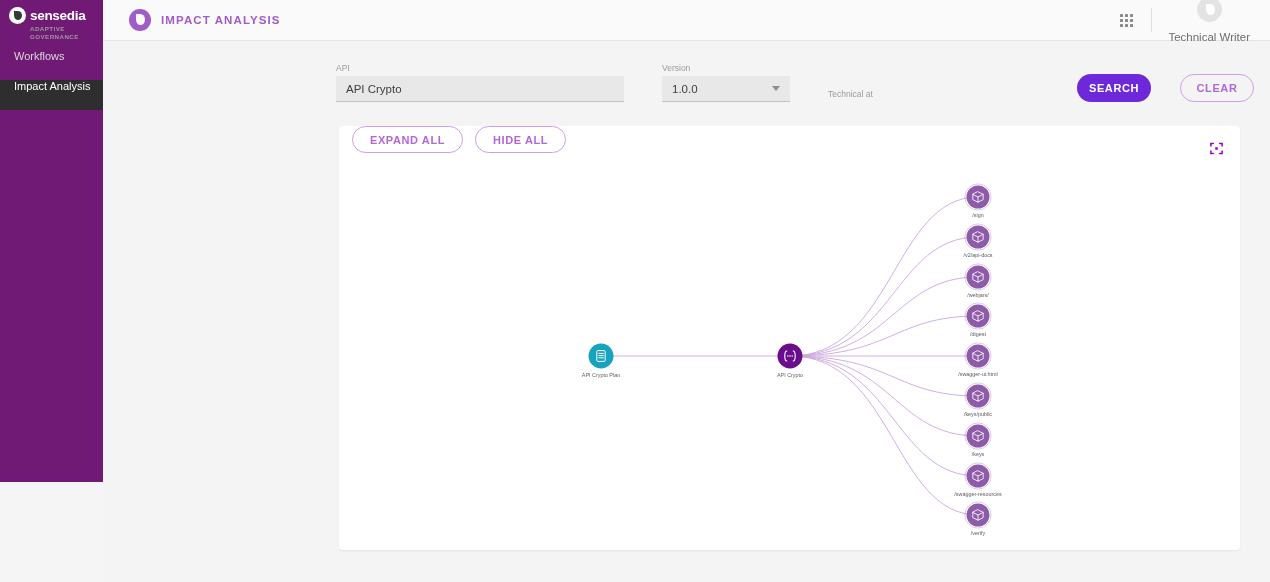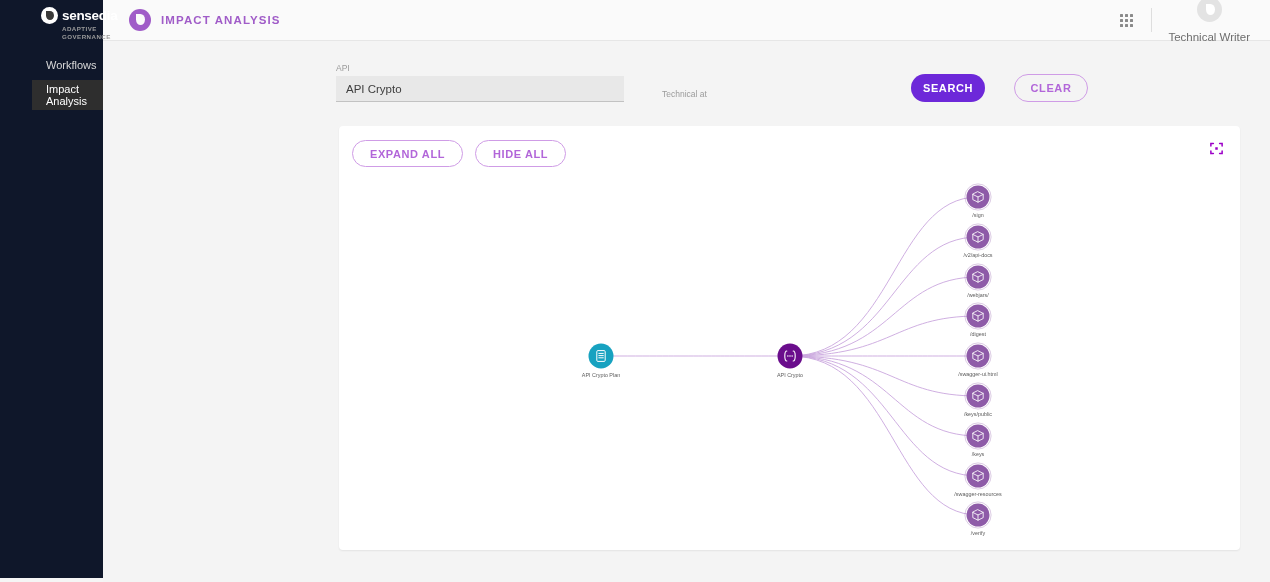--- a/index.html
+++ b/index.html
@@ -7,26 +7,25 @@
   html, body {
     width: 1270px; height: 582px;
     overflow: hidden;
     font-family: "Liberation Sans", sans-serif;
     background: #f5f5f5;
   }
   .app { position: relative; width: 1270px; height: 582px; display: flex; }
 
   
   .sidebar {
-    width: 103px; height: 578px;
-    background: #0f172a;
+    width: 103px; height: 482px;
+    background: #701a75;
     flex: 0 0 103px;
     position: relative;
     z-index: 5;
-    padding-left: 32px;
   }
   .logo-block {
     height: 42px;
     padding: 7px 9px 0 9px;
     position: relative;
   }
   .logo-row { display: flex; align-items: center; gap: 4px; }
   .logo-mark {
     width: 17px; height: 17px; border-radius: 50%;
     background: #ffffff;
@@ -50,21 +49,21 @@
     font-size: 6.2px;
     font-weight: bold;
     letter-spacing: 0.45px;
     line-height: 8px;
     margin: 1px 0 0 21px;
     text-transform: uppercase;
   }
   .nav { margin-top: 8px; }
   .nav-item {
     height: 30px;
-    display: flex; align-items: center;
+    display: flex; align-items: flex-start;
     padding-left: 14px;
     color: #d8d8d8;
     font-size: 11px;
     cursor: pointer;
     user-select: none;
   }
   .nav-item.active { background: #2e2e2e; color: #ffffff; }
 
   
   .main {
@@ -184,21 +183,21 @@
   .card {
     margin: 24px 0 0 236px;
     width: 901px; height: 424px;
     background: #ffffff;
     border-radius: 4px;
     position: relative;
     box-shadow: 0 1px 2px rgba(0,0,0,0.07);
     flex: 0 0 auto;
   }
   .card-tools {
-    position: absolute; top: 14px; left: 13px;
+    position: absolute; top: 0; left: 13px;
     display: flex; gap: 12px;
   }
   .btn-ghost {
     height: 27px; padding: 0 17px;
     border-radius: 15px;
     border: 1px solid #cf9ce6;
     color: #b266d9;
     font-size: 11px; font-weight: bold; letter-spacing: 0.6px;
     display:flex; align-items:center; justify-content:center;
     cursor:pointer; user-select:none; background:#fff;
@@ -265,20 +264,27 @@
       </div>
     </header>
 
     <div class="filters">
 
       <div class="field f-api">
         <span class="field-label">API</span>
         <div class="field-box" placeholder="API">API Crypto</div>
       </div>
 
+      <div class="field f-version">
+        <span class="field-label">Version</span>
+        <div class="field-box select">
+          <span>1.0.0</span>
+          <span class="caret"></span>
+        </div>
+      </div>
 
       <div class="field f-deploy">
         <span class="field-label">Technical at</span>
       </div>
 
       <div class="btn btn-search">SEARCH</div>
       <div class="btn btn-clear">CLEAR</div>
     </div>
 
     <div class="card">

